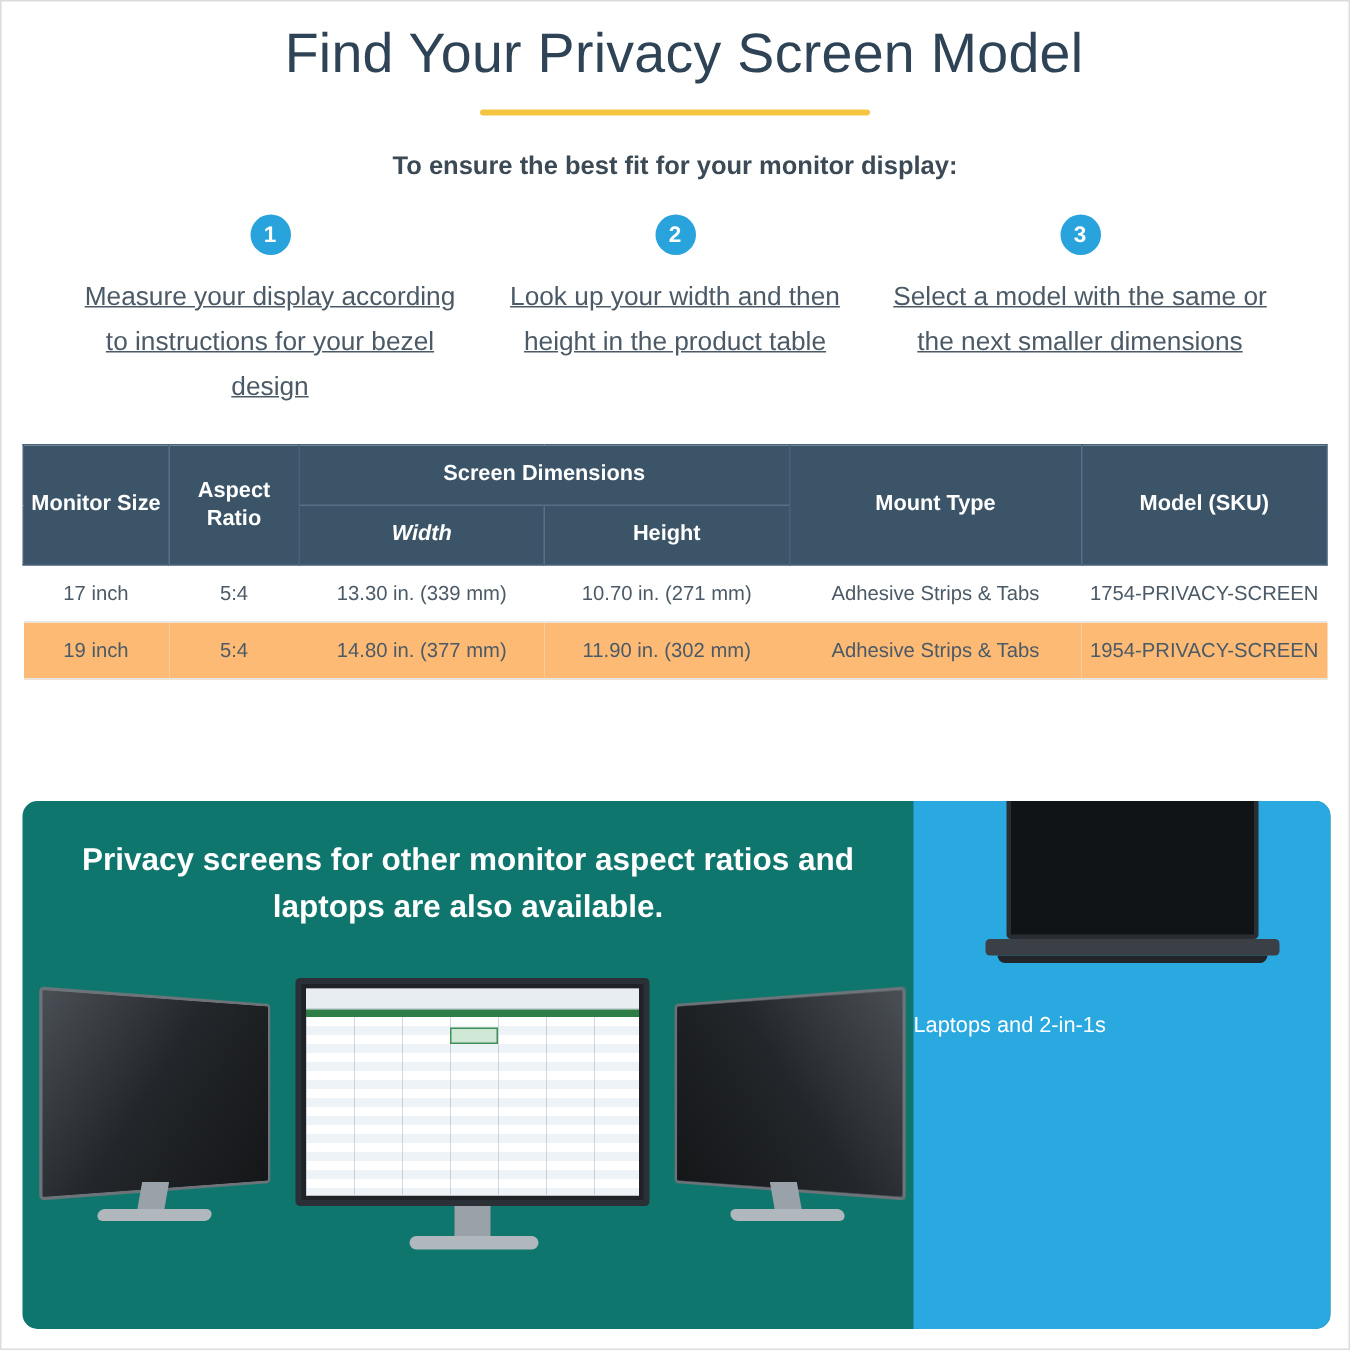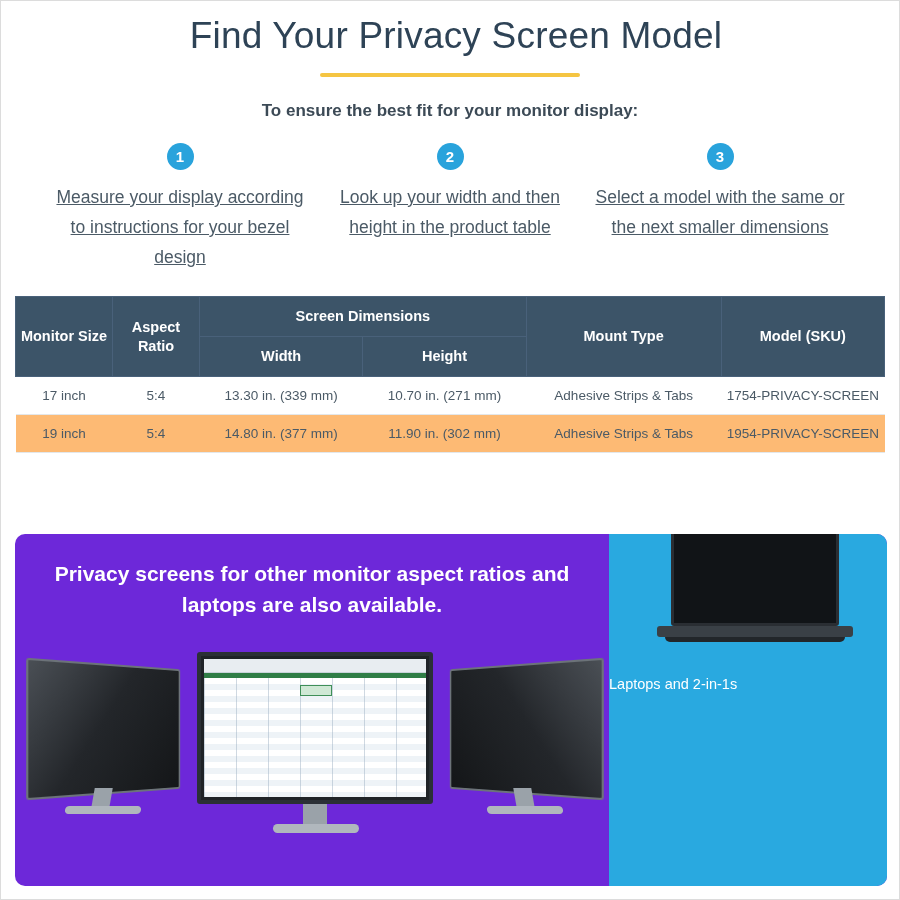--- a/index.html
+++ b/index.html
@@ -103,32 +103,32 @@
     color: #4b5a66;
     text-align: center;
     padding: 11px 4px;
     border-bottom: 1px solid #e3e7ea;
   }
   table.spec tr.row-alt td {
     background: #fdba74;
   }
   .col-size { width: 88px; }
   .col-ratio { width: 78px; }
-  .col-width { width: 164px; }
+  .col-width { width: 164px; font-style: italic; }
   .col-height { width: 170px; }
   .col-mount { width: 186px; }
 
   
   .promo {
     position: absolute;
     left: 14px;
     top: 533px;
     width: 872px;
     height: 352px;
-    background: #6d28d9;
+    background: #0f766e;
     border-radius: 10px;
     overflow: hidden;
   }
   .promo-left {
     position: absolute;
     left: 0;
     top: 0;
     width: 594px;
     height: 352px;
   }

